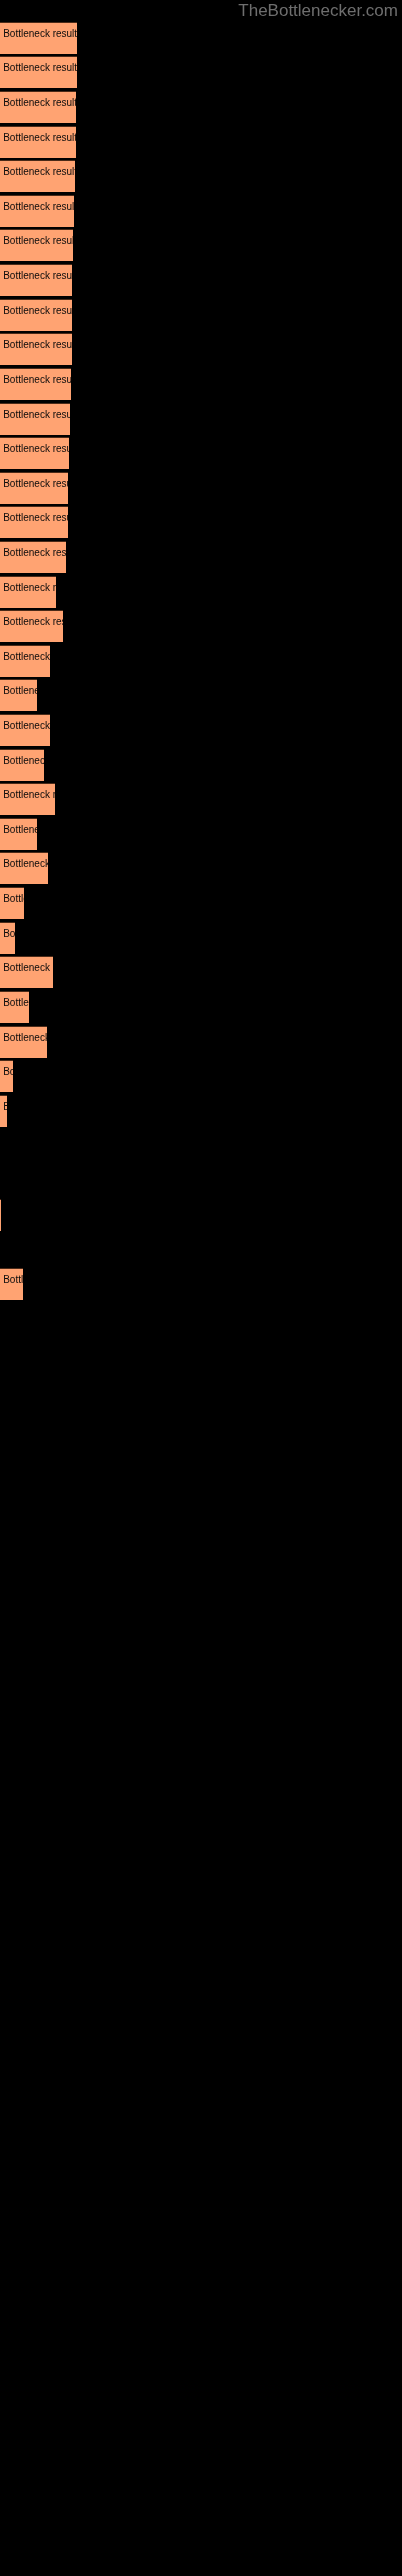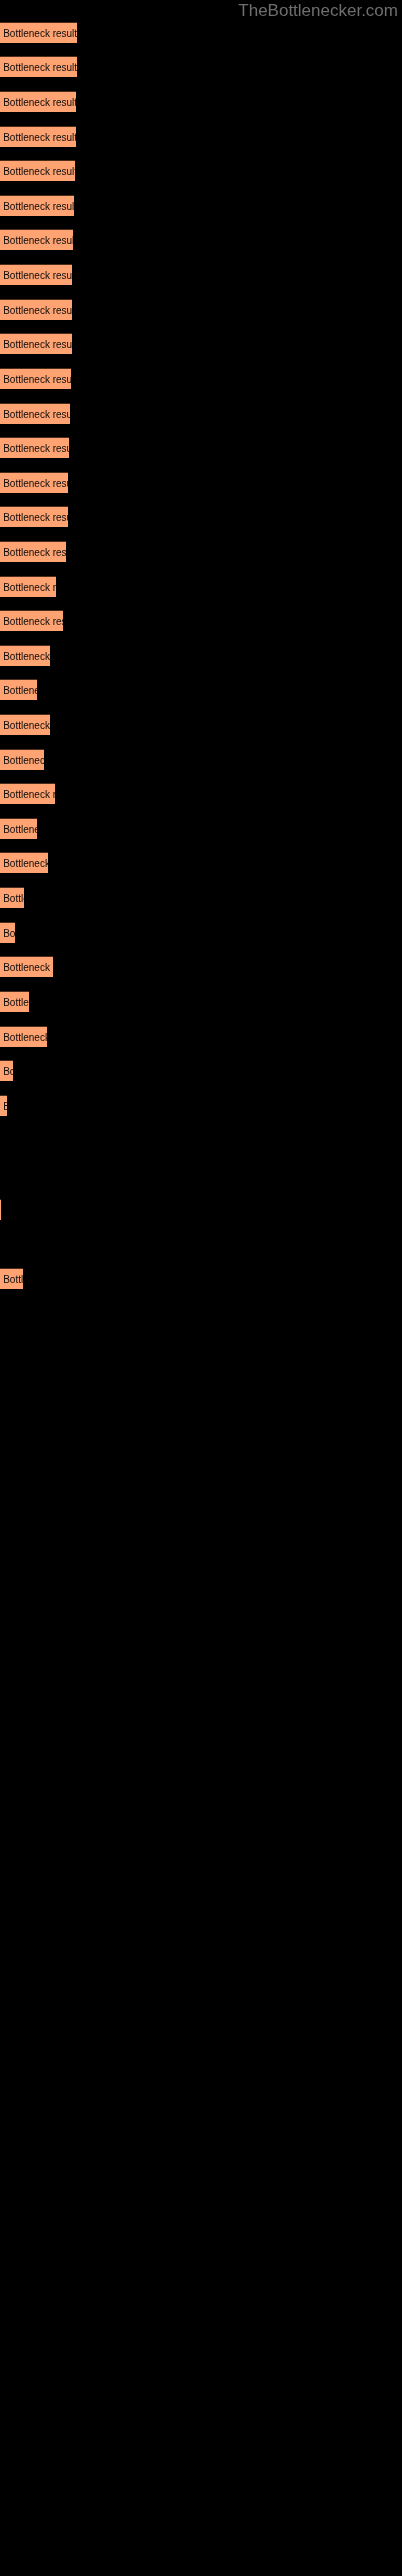--- a/index.html
+++ b/index.html
@@ -42,21 +42,21 @@
   .bar-row {
     position: absolute;
     left: 0;
     height: 21px;
   }
 
   .bar {
     position: absolute;
     left: 0;
     top: 0;
-    height: 21px;
+    height: 32px;
     background: #ffa372;
     border-top: 0.8px solid #4a2a18;
     box-sizing: border-box;
     overflow: visible;
   }
 
   .bar-label {
     position: absolute;
     left: 3.2px;
     top: 0px;

